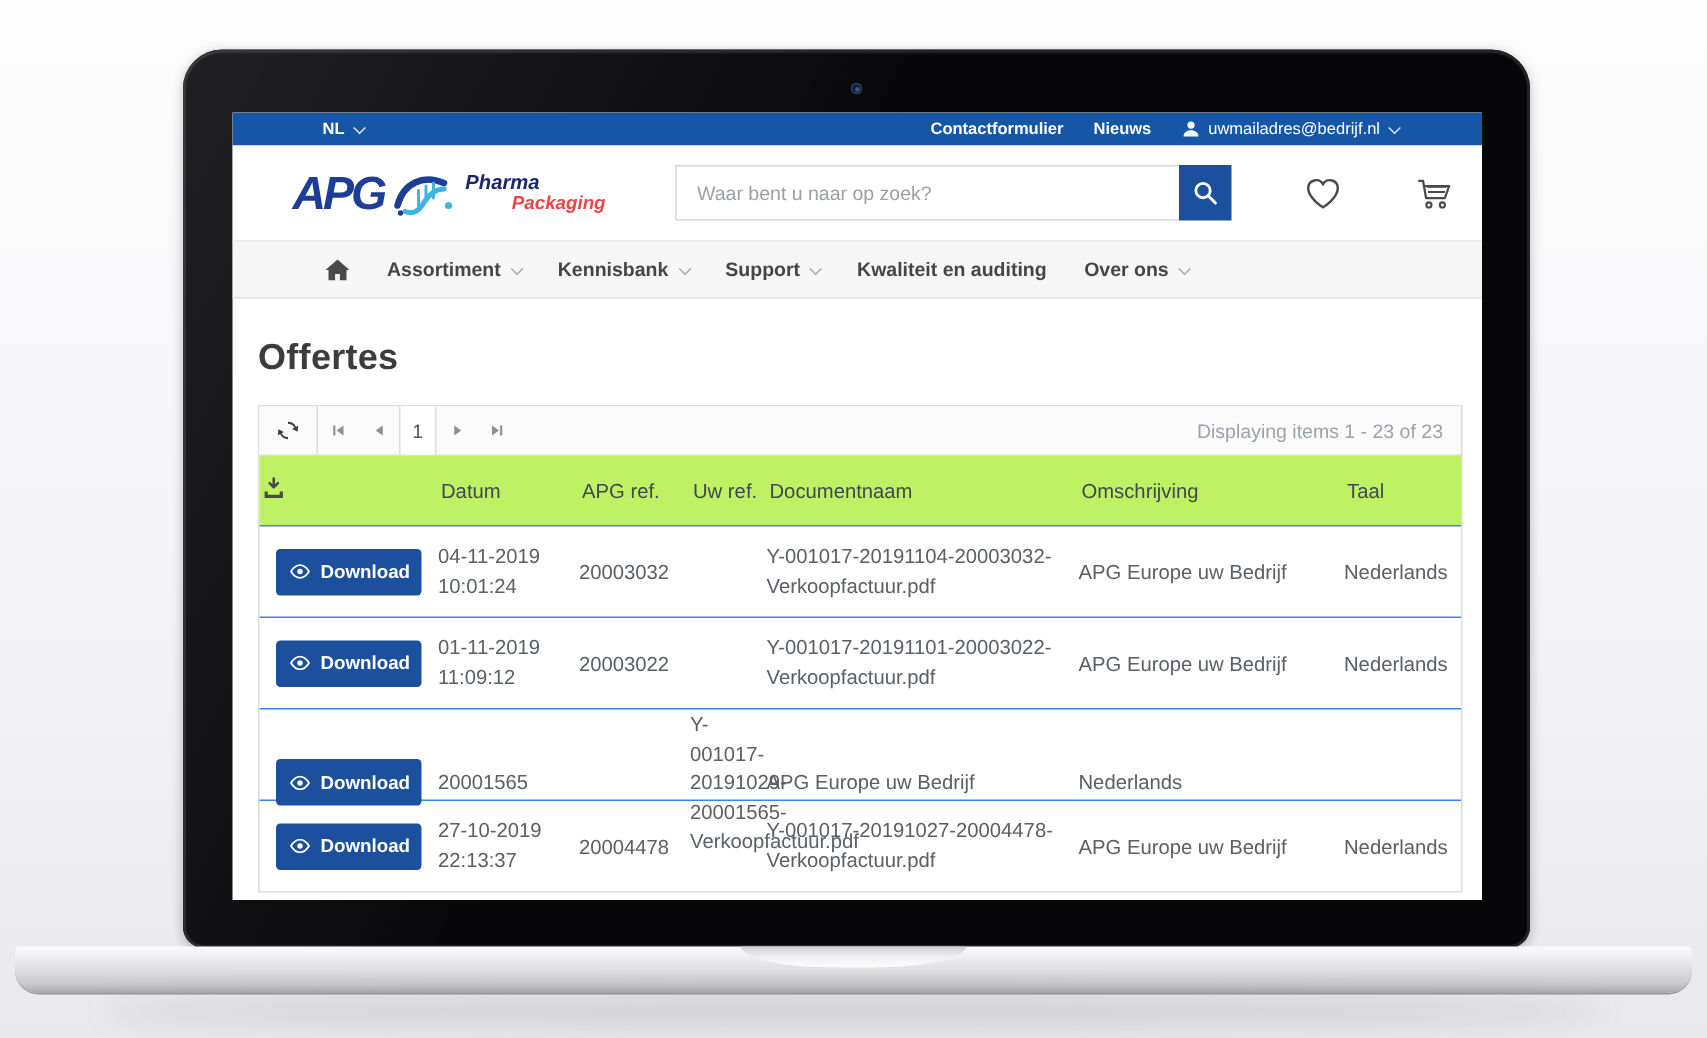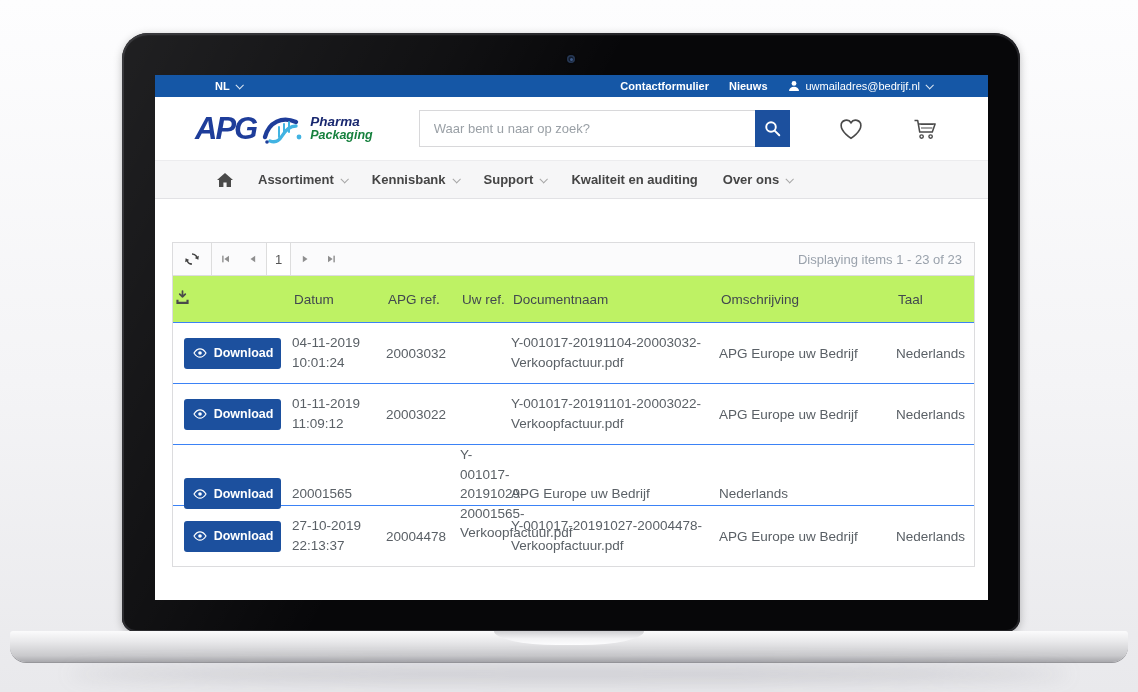--- a/index.html
+++ b/index.html
@@ -43,21 +43,21 @@
   .chev { width:6px; height:6px; border-right:1.5px solid currentColor; border-bottom:1.5px solid currentColor;
     transform:rotate(45deg) translateY(-1px); display:inline-block; opacity:.85; }
 
   
   .masthead { height:63px; display:flex; align-items:center; padding:0 36px 0 40px; background:#fff;gap:16px; }
   .logo { display:flex; align-items:center; cursor:pointer; }
   .logo-apg { font-size:31px; font-weight:bold; font-style:italic; color:#1e3d9a; letter-spacing:-2px; line-height:1; }
   .logo-dna { margin:2px 4px 0 6px; }
   .logo-text { display:flex; flex-direction:column; font-style:italic; font-weight:bold; line-height:1.05; margin-left:2px; }
   .logo-text .l1 { font-size:13.5px; color:#18276f; }
-  .logo-text .l2 { font-size:12.5px; color:#15803d; }
+  .logo-text .l2 { font-size:12.5px; color:#ef4444;margin-left:31px; }
   .search-wrap { display:flex; margin-left:30px; height:37px; }
   .search-input { width:336px; height:37px; border:1px solid #d8d8da; border-right:none; padding:0 14px;
     font-size:13px; color:#333; outline:none; font-family:Liberation Sans, sans-serif; }
   .search-input::placeholder { color:#9aa0a6; }
   .search-btn { width:35px; height:37px; background:#1c509e; border:none; cursor:pointer;
     display:flex; align-items:center; justify-content:center; }
   .icon-btn { margin-left:32px; background:none; border:none; cursor:pointer; display:flex; align-items:center; }
 
   
   .nav { height:39px; background:#f6f6f7; border-top:1px solid #ececee; border-bottom:1px solid #e2e2e5;
@@ -186,20 +186,21 @@
         <span class="nav-item">
           <span>Kwaliteit en auditing</span>
         </span>
         <span class="nav-item">
           <span>Over ons</span>
           <span class="chev"></span>
         </span>
       </div>
 
       <div class="main">
+        <h1 class="page-title">Offertes</h1>
 
         <div class="gridbox">
 
           <div class="toolbar">
             <button class="tool-btn">
               <svg width="16" height="16" viewBox="0 0 16 16">
                 <g fill="#3f3f3f">
                   <path d="M8 2.2a5.8 5.8 0 0 1 5.3 3.4l1.5-.9-.4 4.1-3.7-1.8 1.5-.8A4.3 4.3 0 0 0 8 3.7z"></path>
                   <path d="M8 13.8a5.8 5.8 0 0 1-5.3-3.4l-1.5.9.4-4.1 3.7 1.8-1.5.8A4.3 4.3 0 0 0 8 12.3z"></path>
                 </g>

